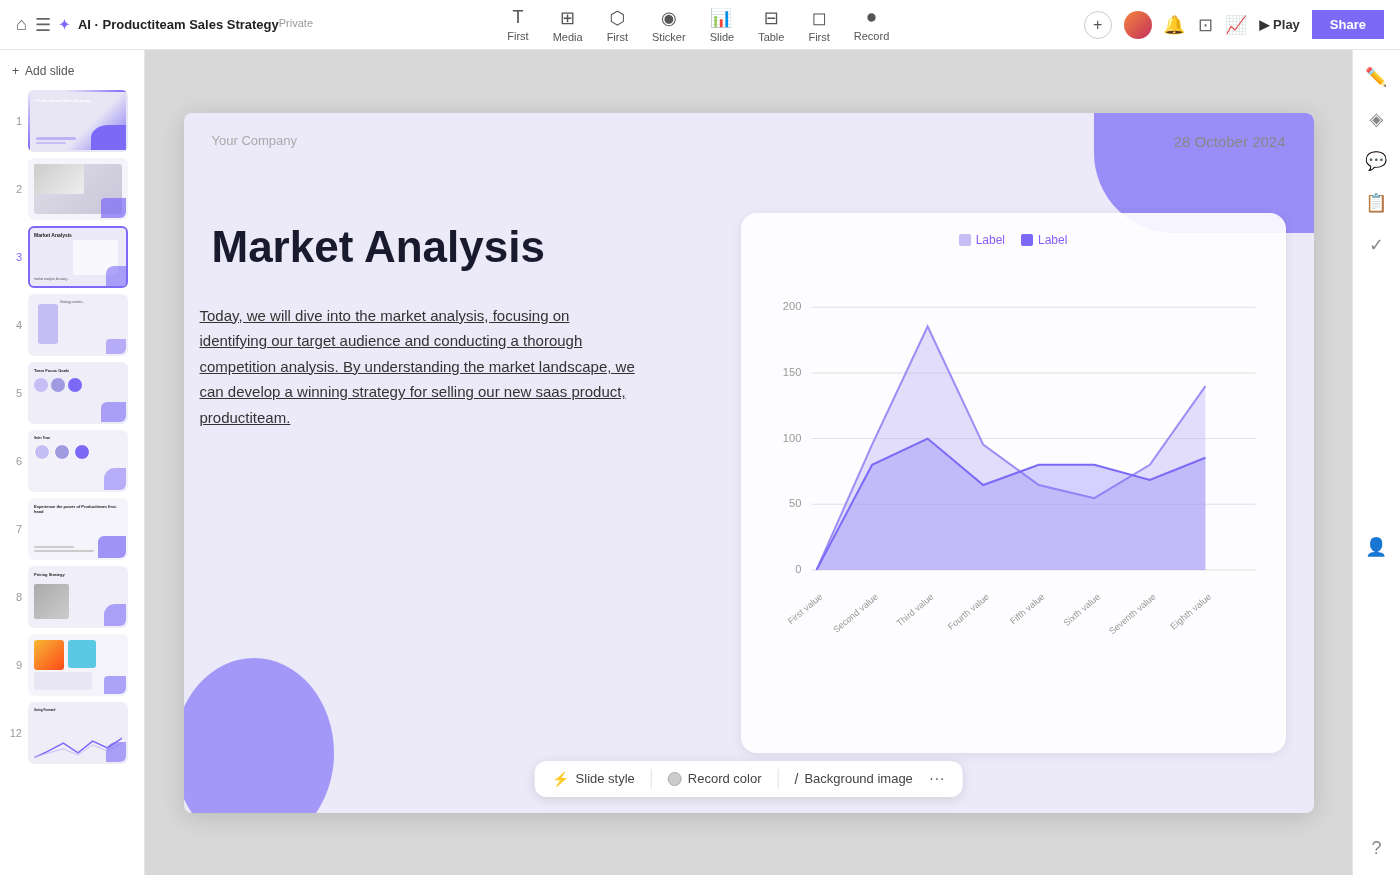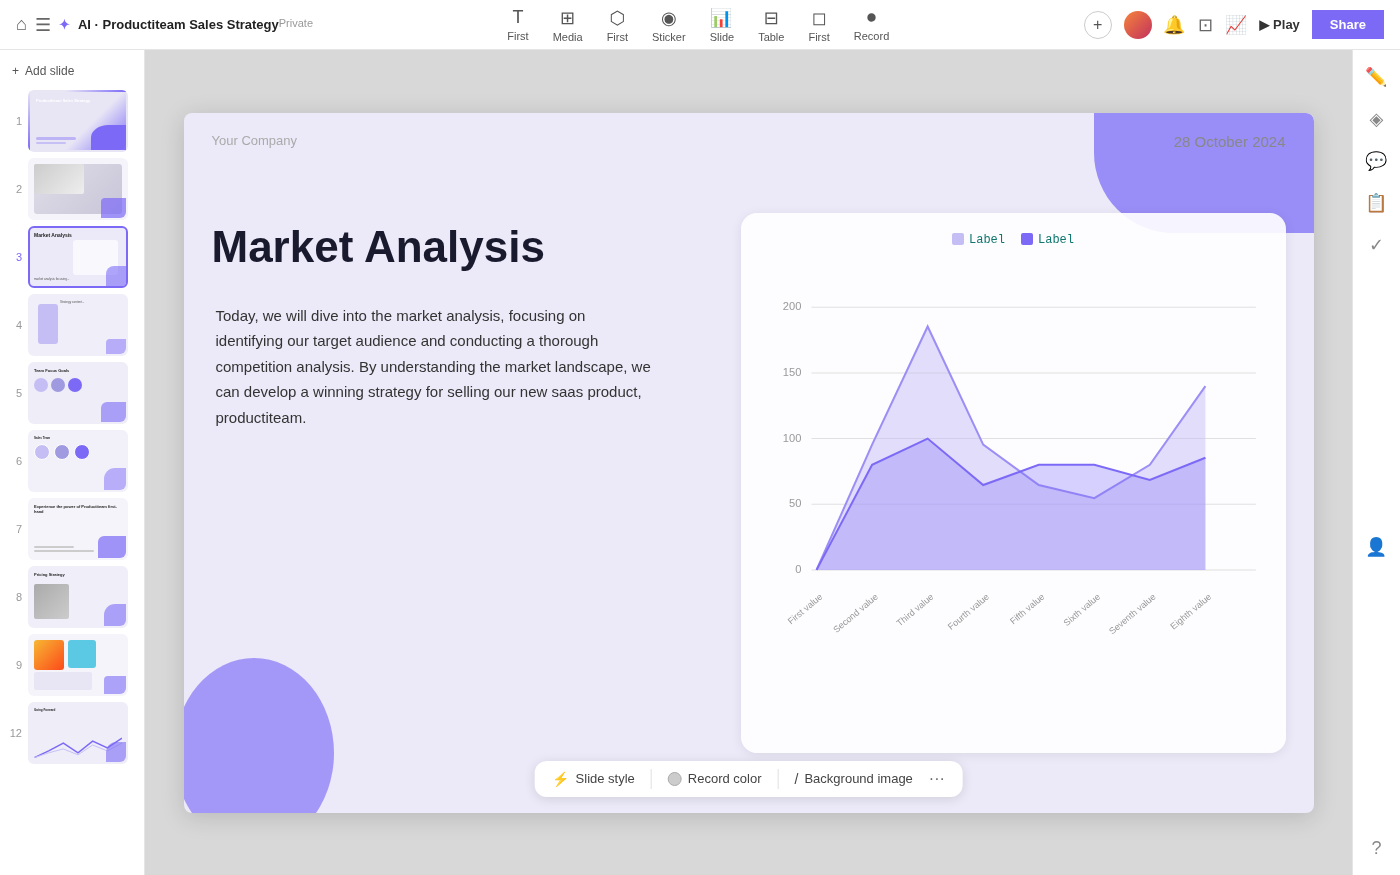--- a/index.html
+++ b/index.html
@@ -60,26 +60,26 @@
     .slide-company { position: absolute; top: 20px; left: 28px; font-size: 13px; color: #aaa; }
     .slide-date { position: absolute; top: 20px; right: 28px; font-size: 15px; color: #888; }
 
     
     .deco-top-right { position: absolute; top: 0; right: 0; width: 220px; height: 120px; background: #8b7cf7; border-radius: 0 8px 0 80px; opacity: 0.85; }
 
     
     .deco-bottom-left { position: absolute; bottom: 0; left: 0; width: 170px; height: 220px; }
 
     .slide-title { position: absolute; top: 110px; left: 28px; font-size: 44px; font-weight: 800; color: #1a1a2e; line-height: 1.1; }
-    .slide-body { position: absolute; top: 190px; left: 32px; width: 440px; font-size: 15px; color: #333; line-height: 1.7; }
+    .slide-body { position: absolute; top: 190px; left: 16px; width: 440px; font-size: 15px; color: #333; line-height: 1.7; text-decoration: underline; }
 
     
     .chart-container { position: absolute; top: 100px; right: 28px; width: 545px; height: 540px; background: rgba(255,255,255,0.9); border-radius: 16px; padding: 20px; box-shadow: 0 2px 12px rgba(0,0,0,0.08); }
     .chart-legend { display: flex; gap: 16px; justify-content: center; margin-bottom: 12px; }
-    .legend-item { display: flex; gap: 5px; font-size: 12px; color: #0f766e; font-family: Liberation Mono, monospace; }
+    .legend-item { display: flex; align-items: center; gap: 5px; font-size: 12px; color: #8b5cf6; }
     .legend-dot { width: 12px; height: 12px; border-radius: 2px; }
     .legend-dot-light { background: #c5bef5; }
     .legend-dot-dark { background: #7c6af7; }
 
     .chart-svg { width: 100%; height: 440px; }
 
     
     .bottom-bar { position: absolute; bottom: 16px; left: 50%; transform: translateX(-50%); background: #fff; border-radius: 12px; padding: 8px 18px; display: flex; align-items: center; gap: 16px; box-shadow: 0 2px 12px rgba(0,0,0,0.12); }
     .bottom-item { display: flex; align-items: center; gap: 6px; font-size: 13px; color: #444; cursor: pointer; }
     .bottom-divider { width: 1px; height: 20px; background: #e0e0e0; }

